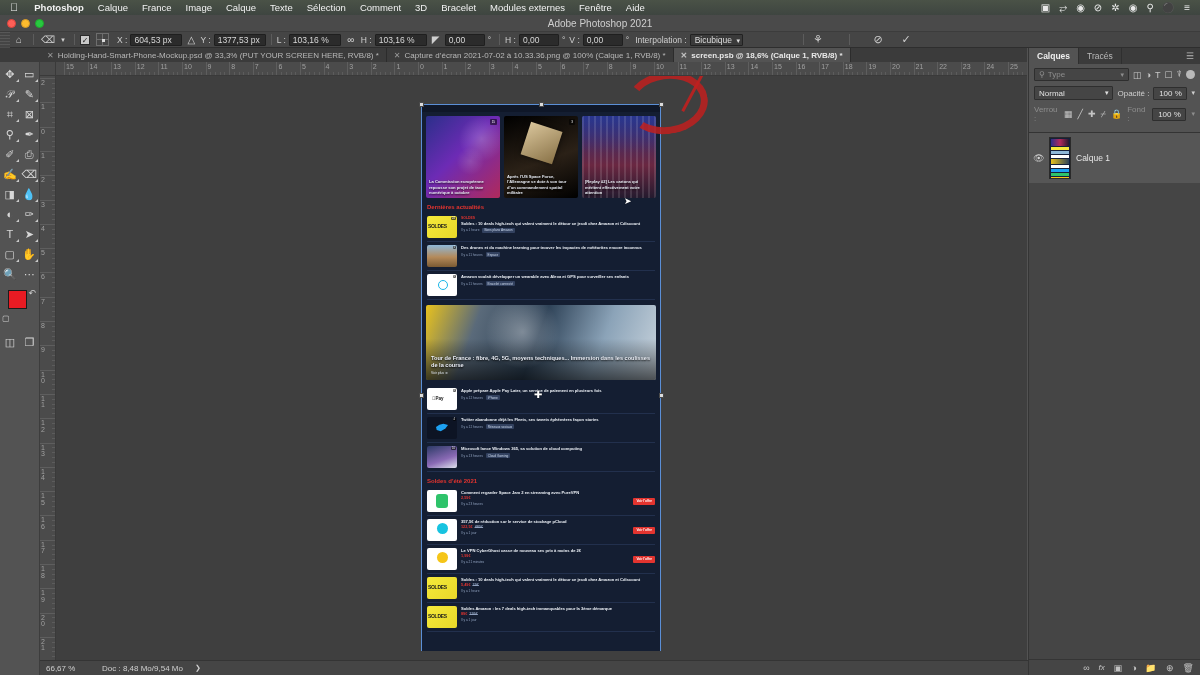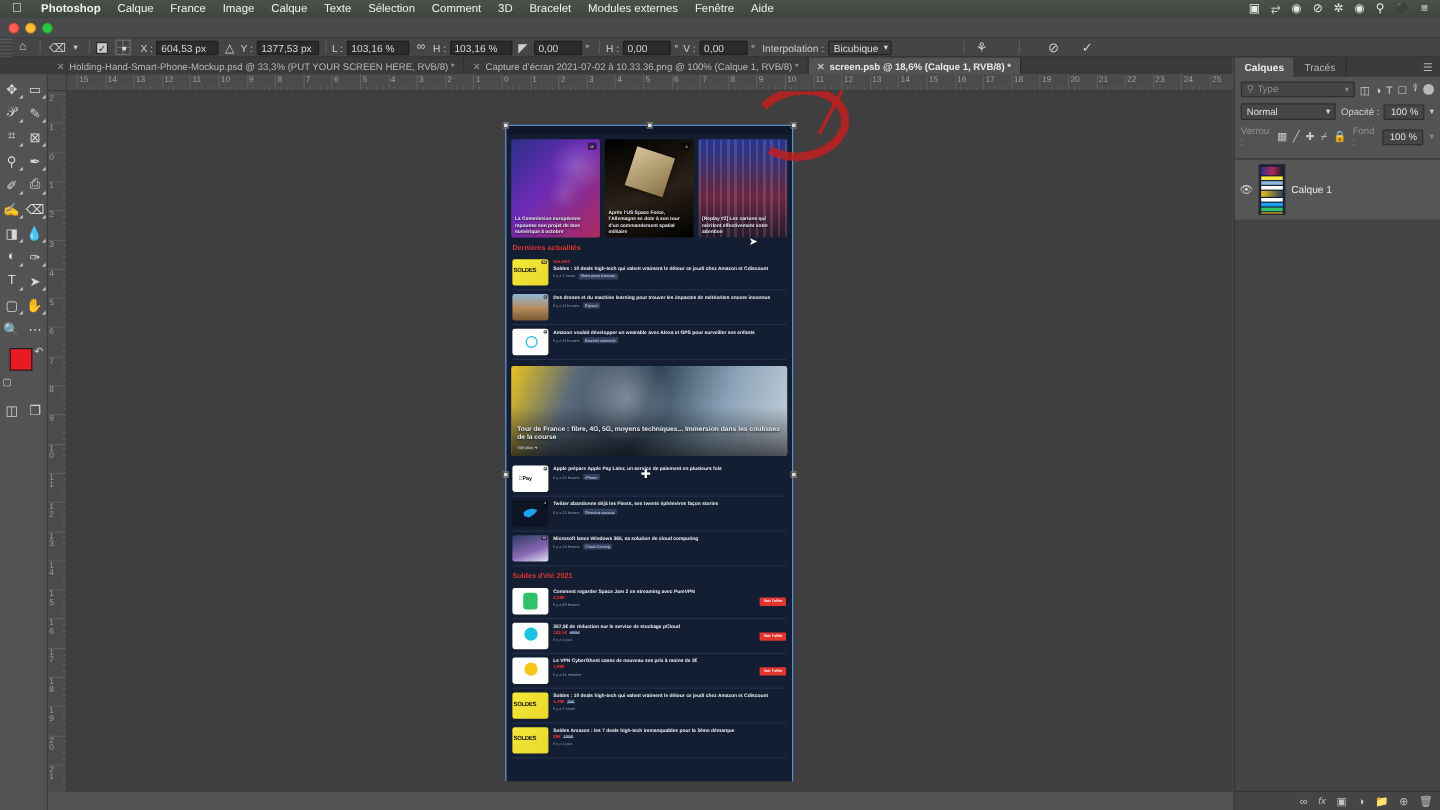--- a/index.html
+++ b/index.html
@@ -353,20 +353,21 @@
       <span>≡</span>
     </div>
   </div>
 
   <div class="titlebar">
     <div class="traffic">
       <div class="dot r"></div>
       <div class="dot y"></div>
       <div class="dot g"></div>
     </div>
+    <div class="wintitle">Adobe Photoshop 2021</div>
   </div>
 
   <div class="optbar">
     <div class="grip"></div>
     <div class="opt-ico">⌂</div>
     <div class="sep"></div>
     <div class="opt-ico">⌫</div>
     <div class="opt-ico" style="width:12px;font-size:7px;">▾</div>
     <div class="sep"></div>
     <div class="chk">✓</div>
@@ -1105,14 +1106,19 @@
       <span>∞</span>
       <span style="font-style:italic;font-size:8px;">fx</span>
       <span>▣</span>
       <span>◑</span>
       <span>📁</span>
       <span>⊕</span>
       <span>🗑</span>
     </div>
   </div>
 
+  <div class="statusbar">
+    <div class="z">66,67 %</div>
+    <div class="d">Doc : 8,48 Mo/9,54 Mo</div>
+    <div class="arrow">❯</div>
+  </div>
 
 </div>
 
 </body></html>

